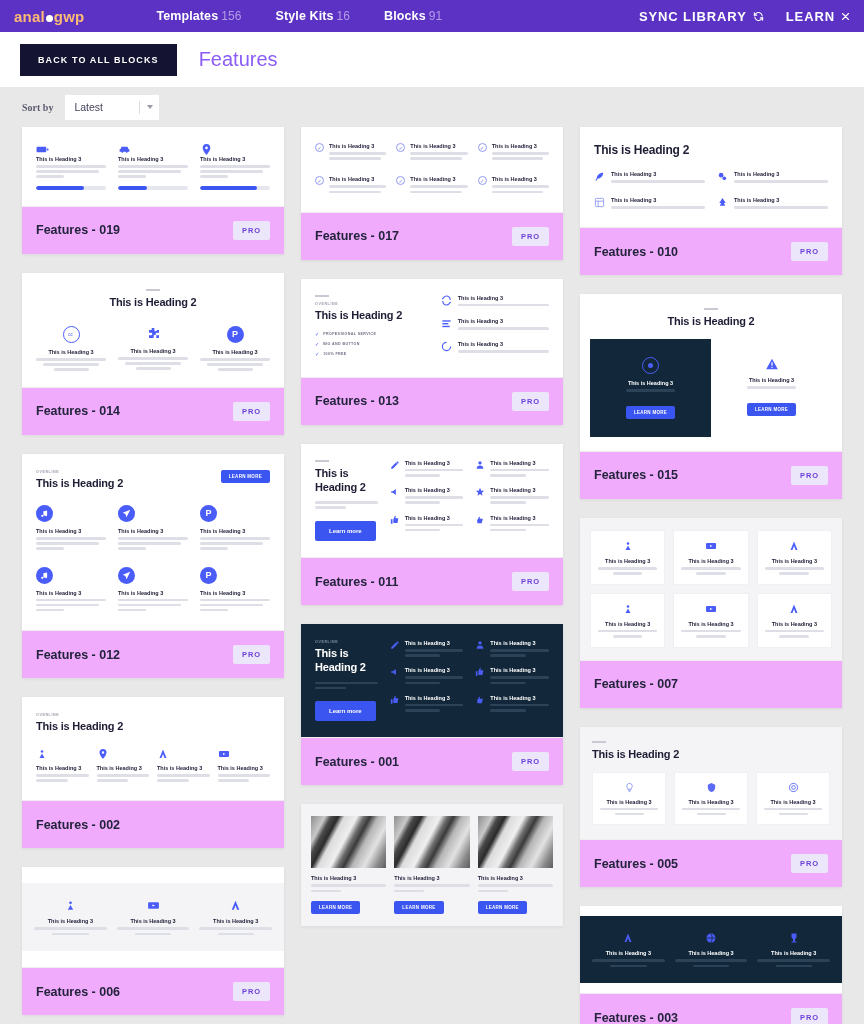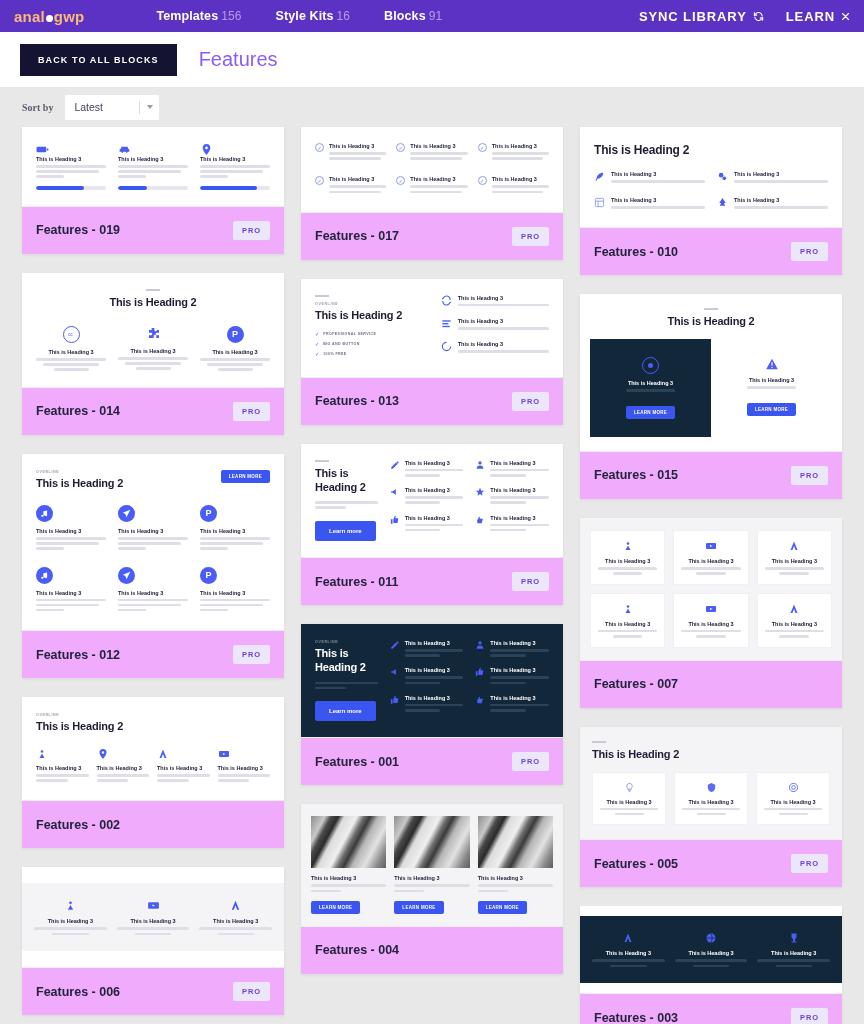--- a/index.html
+++ b/index.html
@@ -908,23 +908,20 @@
           <span class="btn-sm" style="margin-top:6px">LEARN MORE</span>
         </div>
         <div class="col">
           <div class="photo"></div>
           <div class="h3">This is Heading 3</div>
           <div class="line w100"></div><div class="line w40"></div>
           <span class="btn-sm" style="margin-top:6px">LEARN MORE</span>
         </div>
       </div>
     </div>
-    <div class="card-foot">
-      <span class="card-name">Features - 004</span>
-    </div>
   </div>
 
   
   <div class="card">
     <div class="preview p-lg bg-white">
       <div class="h2" style="font-size:12px;margin-bottom:14px">This is Heading 2</div>
       <div class="row gap12">
         <div class="col">
           <div style="display:flex;gap:6px">
             <svg class="ico" width="11" height="11" viewBox="0 0 24 24" fill="#4a5df9">

